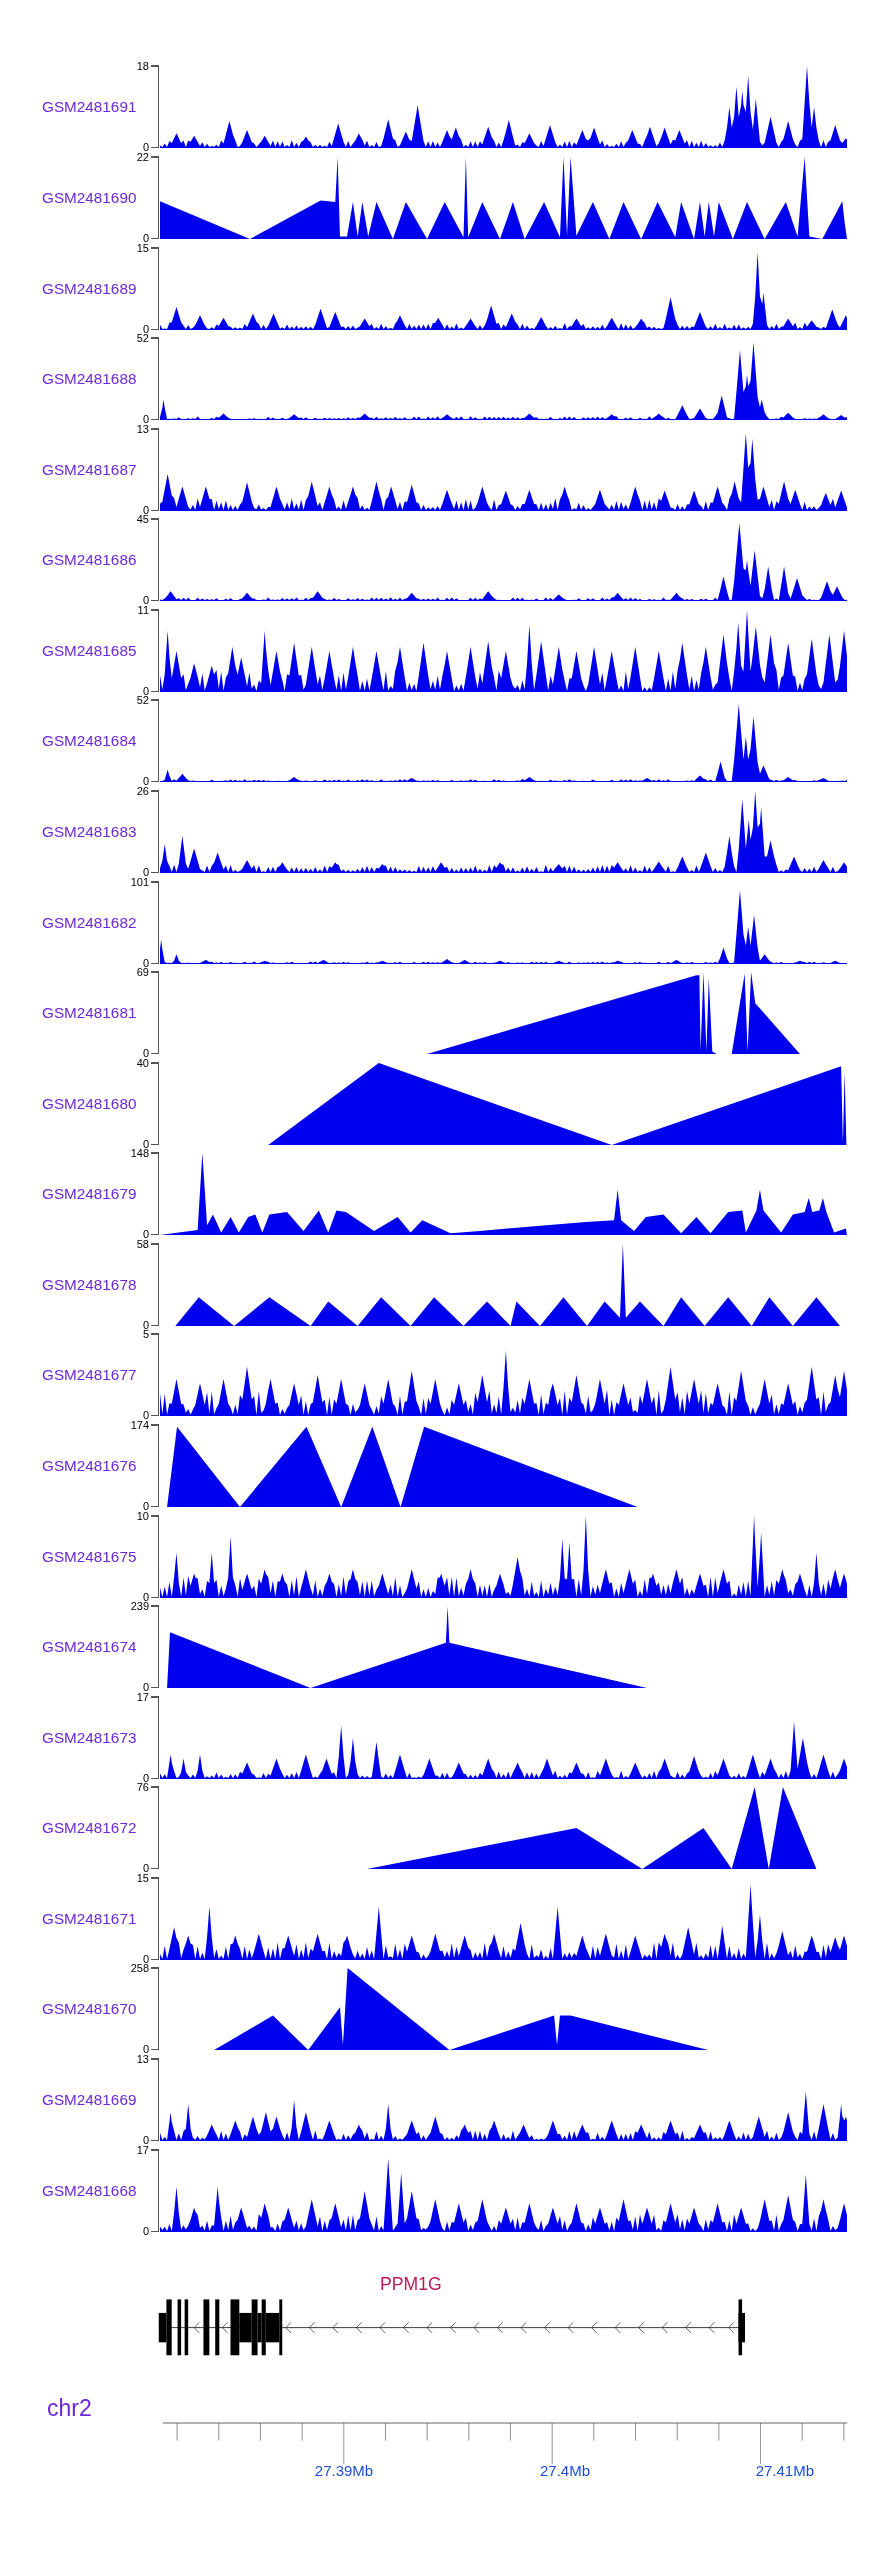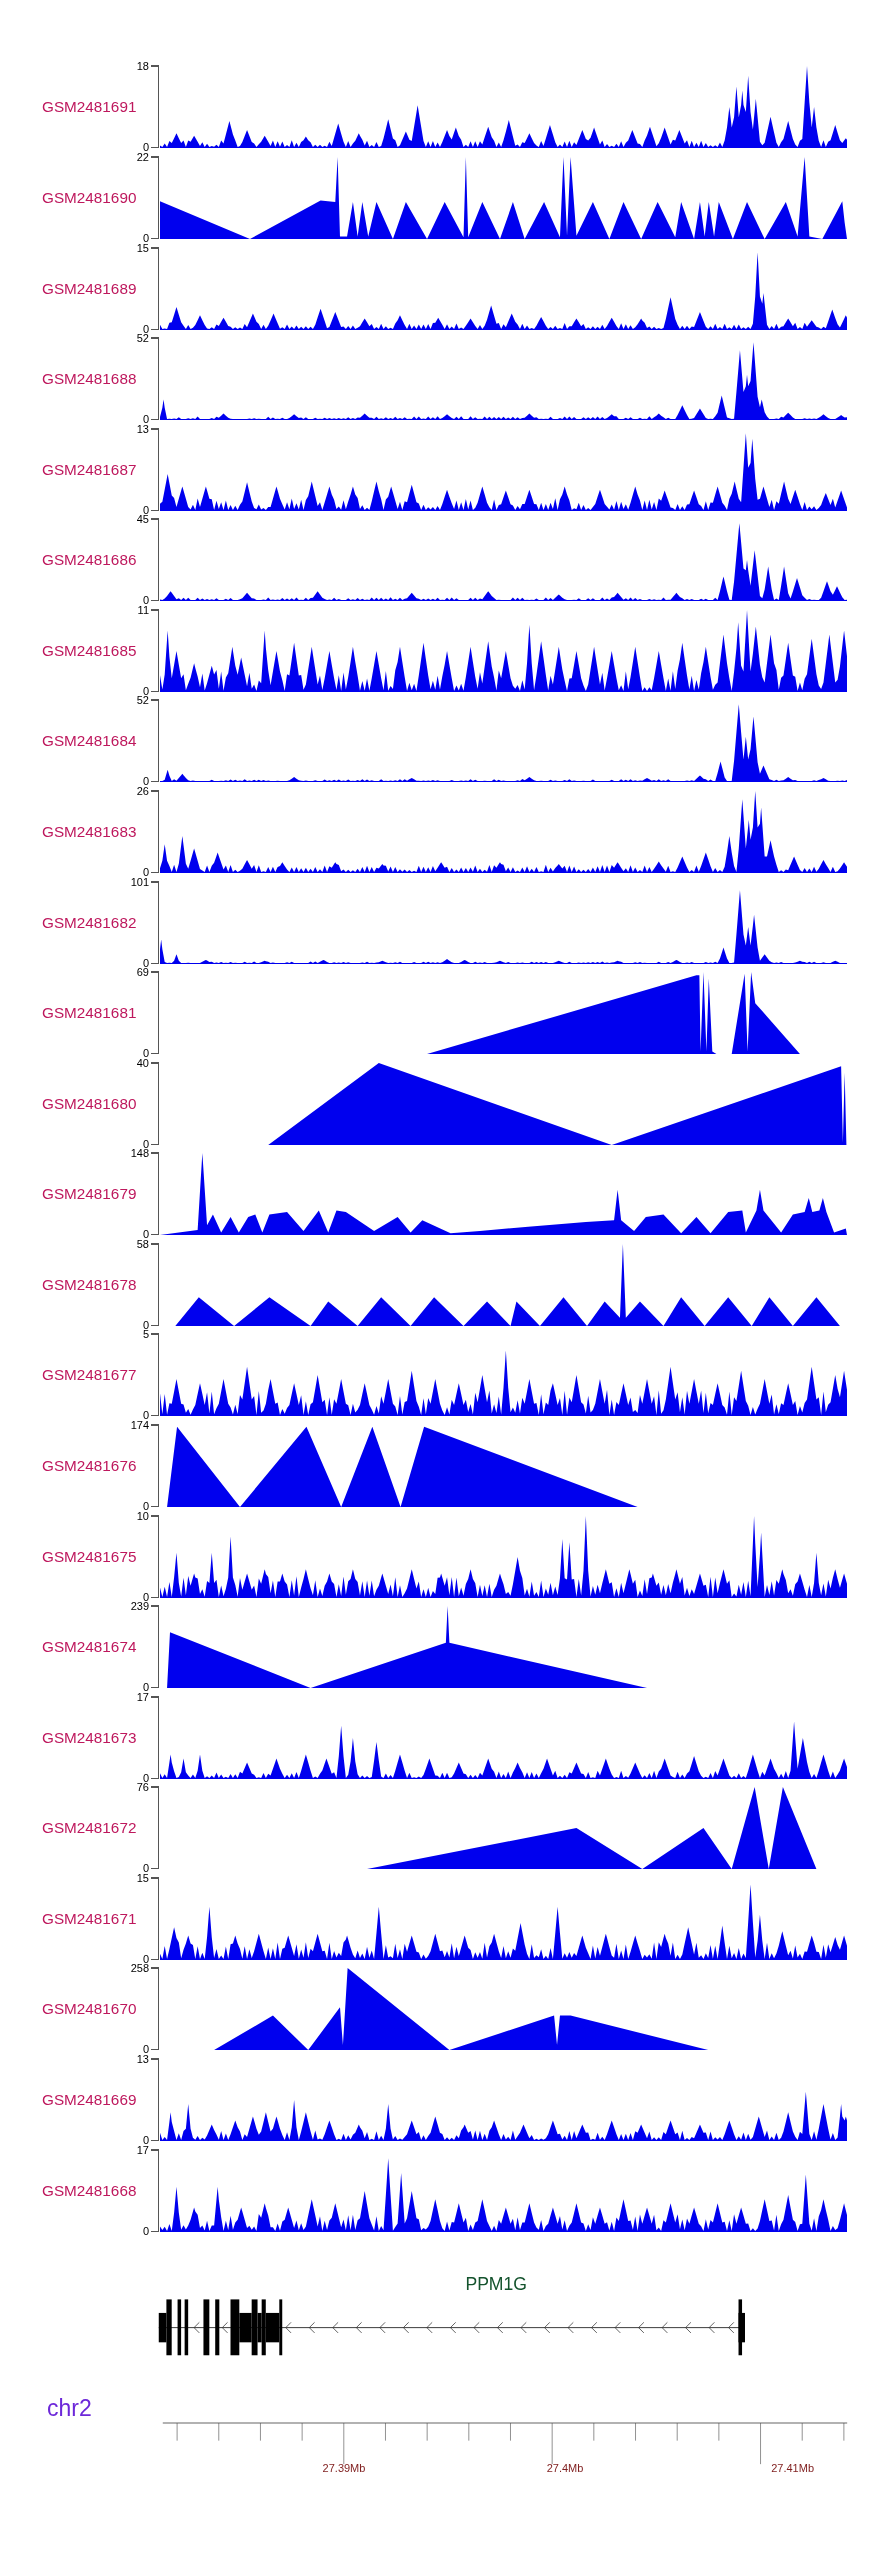--- a/index.html
+++ b/index.html
@@ -1,33 +1,33 @@
 <!DOCTYPE html>
 <html style="font-size:9.4px"><head>
 <meta charset="utf-8">
 <style>
   html,body{margin:0;padding:0;background:#ffffff;}
   #canvas{position:relative;width:882px;height:2576px;background:#ffffff;overflow:hidden;
           font-family:"Liberation Sans", sans-serif;}
   .track{position:absolute;left:0;width:882px;height:82px;}
   .track-label{position:absolute;left:42px;top:32px;width:100px;height:17.6px;
-               font-size:15.3px;color:#be185d;white-space:nowrap;}
+               font-size:15.3px;color:#6d28d9;white-space:nowrap;}
   .ymax,.ymin{position:absolute;left:100px;width:49px;height:10.6px;line-height:10.6px;
               text-align:right;font-size:11px;color:#000;}
   .ymax{top:-5.3px;} .ymin{top:76px;}
   .yaxis-line{position:absolute;left:158px;top:0;width:1.2px;height:82px;background:#555;}
   .ytick{position:absolute;left:151px;width:8.2px;height:1.2px;background:#555;}
   .ytick.top{top:-0.6px;} .ytick.bot{top:81px;}
   .signal{position:absolute;left:160px;top:0;width:687px;height:82px;display:block;}
-  #gene-label{position:absolute;left:380px;top:2274px;width:147px;text-align:right;
-              font-size:17.6px;color:#14532d;}
+  #gene-label{position:absolute;left:380px;top:2274px;width:147px;text-align:left;
+              font-size:17.6px;color:#be185d;}
   #gene-svg{position:absolute;left:0;top:2264px;width:882px;height:159px;}
   #chrom-label{position:absolute;left:47px;top:2395px;font-size:23px;color:#6d28d9;}
   #axis-svg{position:absolute;left:0;top:2416px;width:882px;height:54px;}
-  .axis-tick-label{position:absolute;width:106px;text-align:center;font-size:11px;color:#7f1d1d;top:2462px;}
+  .axis-tick-label{position:absolute;width:106px;text-align:center;font-size:15px;color:#1d4ed8;top:2462px;}
 </style>
 </head>
 <body>
 
 <div id="canvas">
   <div id="tracks-container">
   <div class="track" style="top: 66px;">
     <div class="track-label">GSM2481691</div>
     <div class="ymax">18</div>
     <div class="ymin">0</div>

